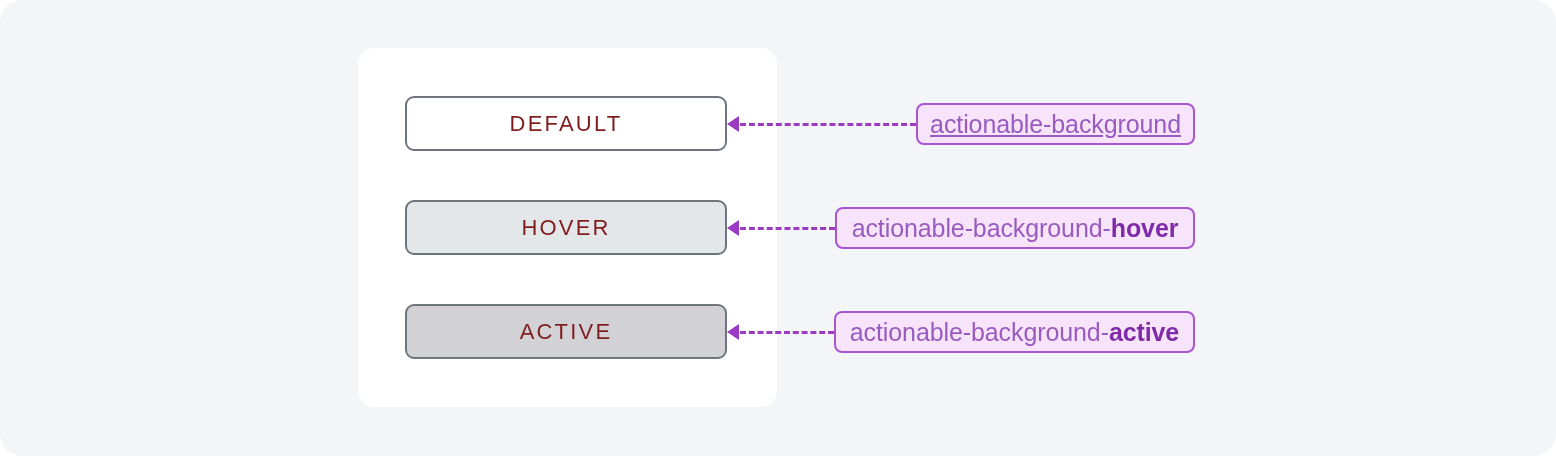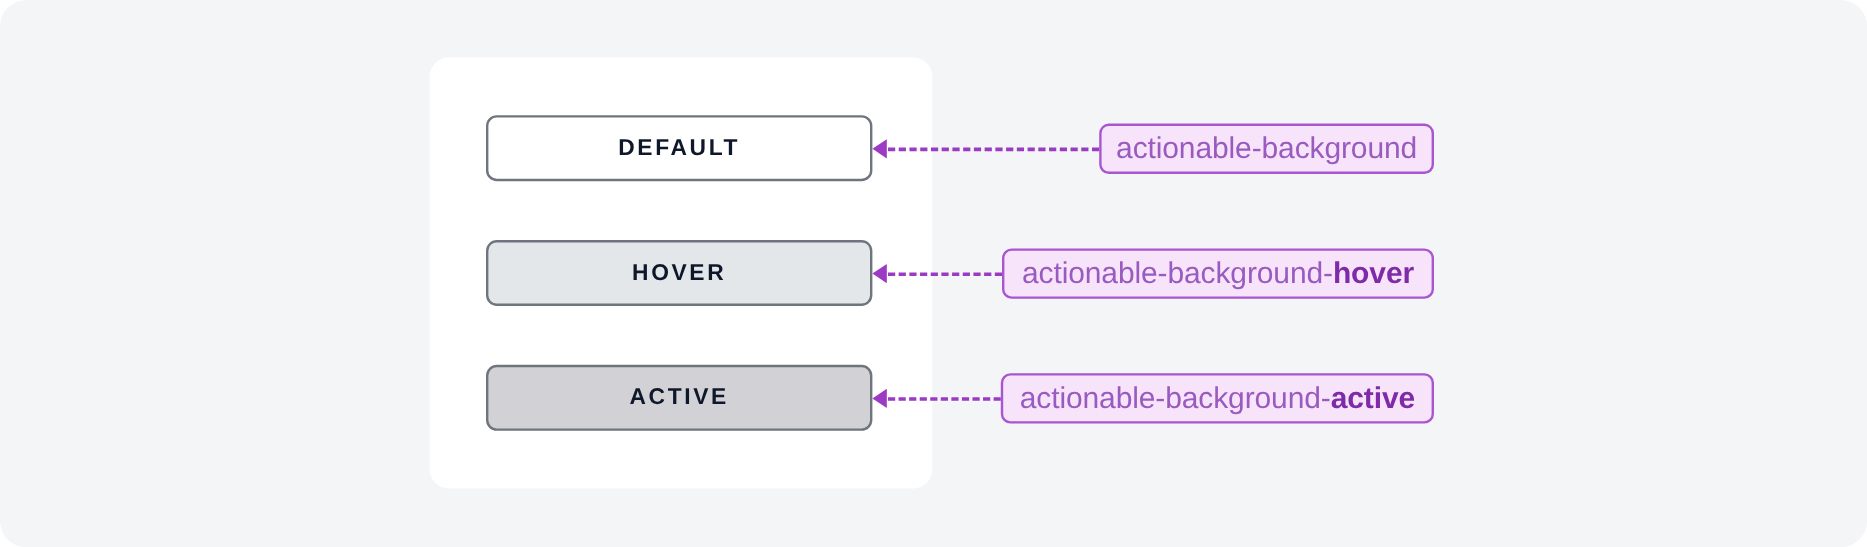--- a/index.html
+++ b/index.html
@@ -42,24 +42,24 @@
     position: absolute;
     left: 405px;
     width: 322px;
     height: 55px;
     box-sizing: border-box;
     border: 2px solid #6f757e;
     border-radius: 9px;
     display: flex;
     align-items: center;
     justify-content: center;
-    font-size: 19px;
-    font-weight: bold;
+    font-size: 22px;
+    font-weight: normal;
     letter-spacing: 2.2px;
-    color: #0f172a;
+    color: #7f1d1d;
     user-select: none;
   }
   .state-button.row0 { top: 96px;  background: #ffffff; }
   .state-button.row1 { top: 200px; background: #e3e7ea; }
   .state-button.row2 { top: 304px; background: #d2d2d6; }
 
   
   .connector {
     position: absolute;
     height: 24px;
@@ -96,21 +96,21 @@
     border-radius: 8px;
     display: flex;
     align-items: center;
     justify-content: center;
     padding: 0 13px;
     font-size: 25px;
     color: #9a5bc0;
     white-space: nowrap;
     letter-spacing: -0.1px;
   }
-  .token-label.row0 { top: 103px; left: 916px;  width: 279px; }
+  .token-label.row0 { top: 103px; left: 916px;  width: 279px; text-decoration: underline; }
   .token-label.row1 { top: 207px; left: 835px;  width: 360px; }
   .token-label.row2 { top: 311px; left: 834px;  width: 361px; }
 
   .token-label .suffix {
     font-weight: bold;
     color: #7f2aa9;
   }
 
   
   .corner {

